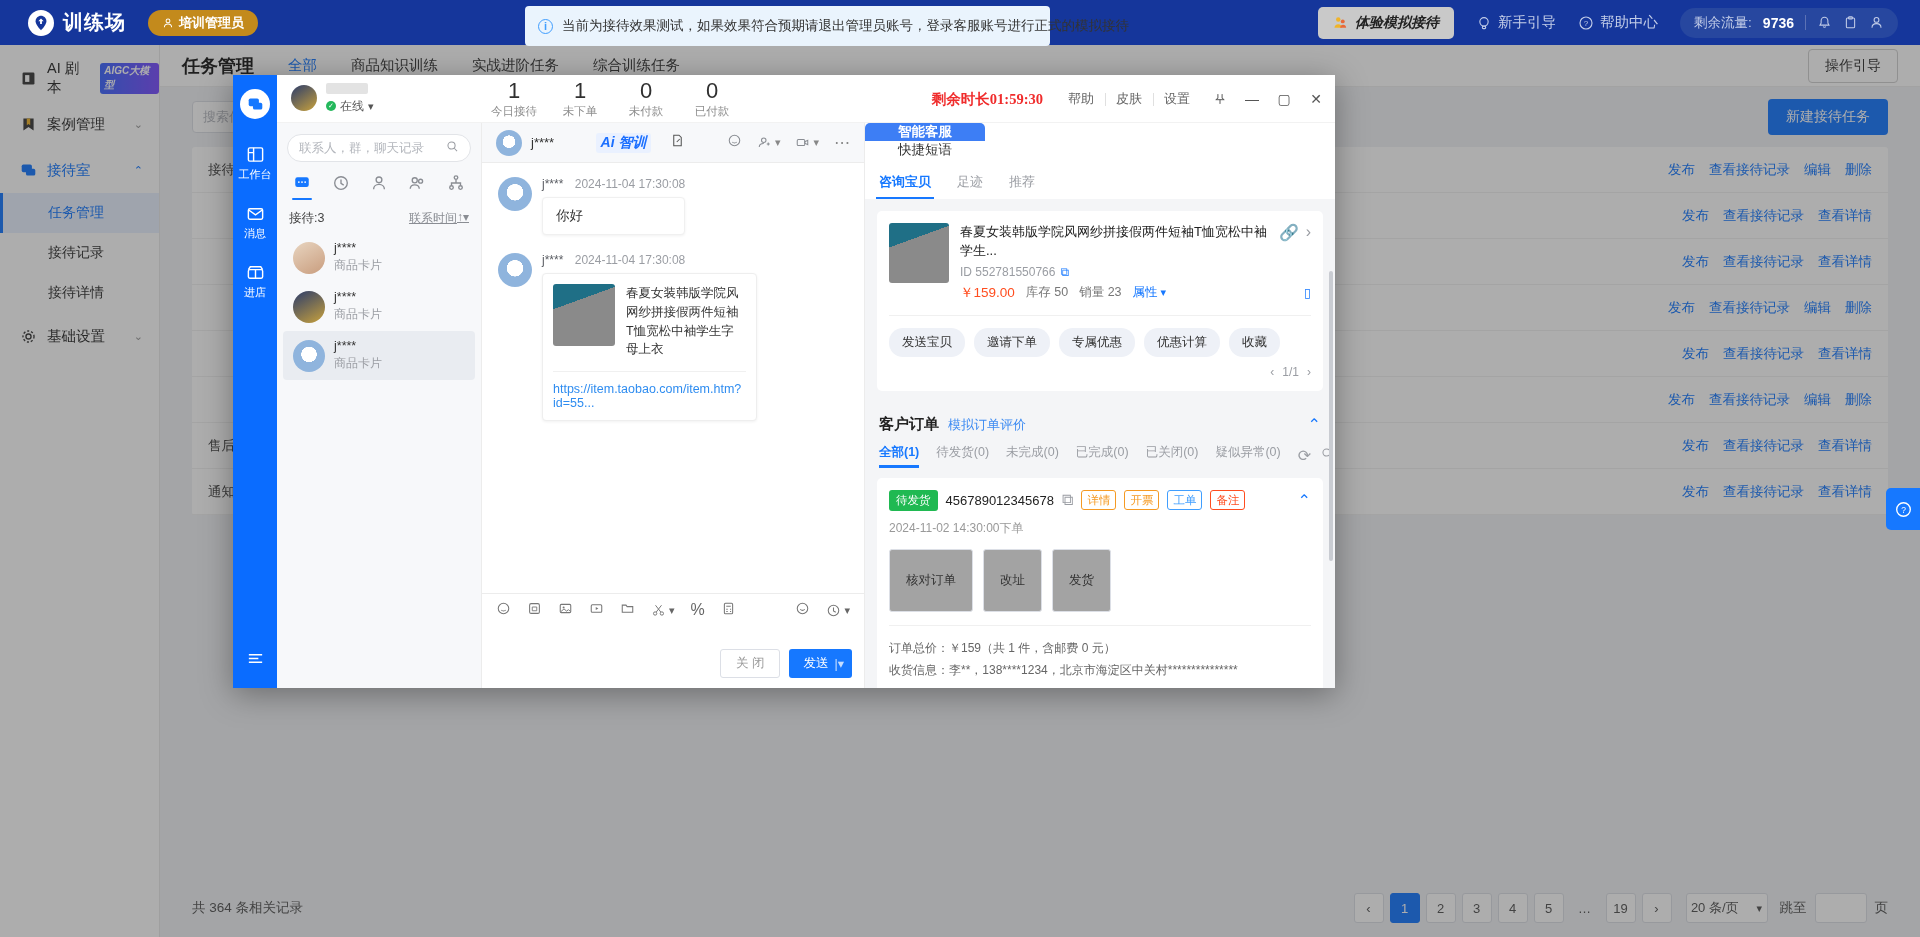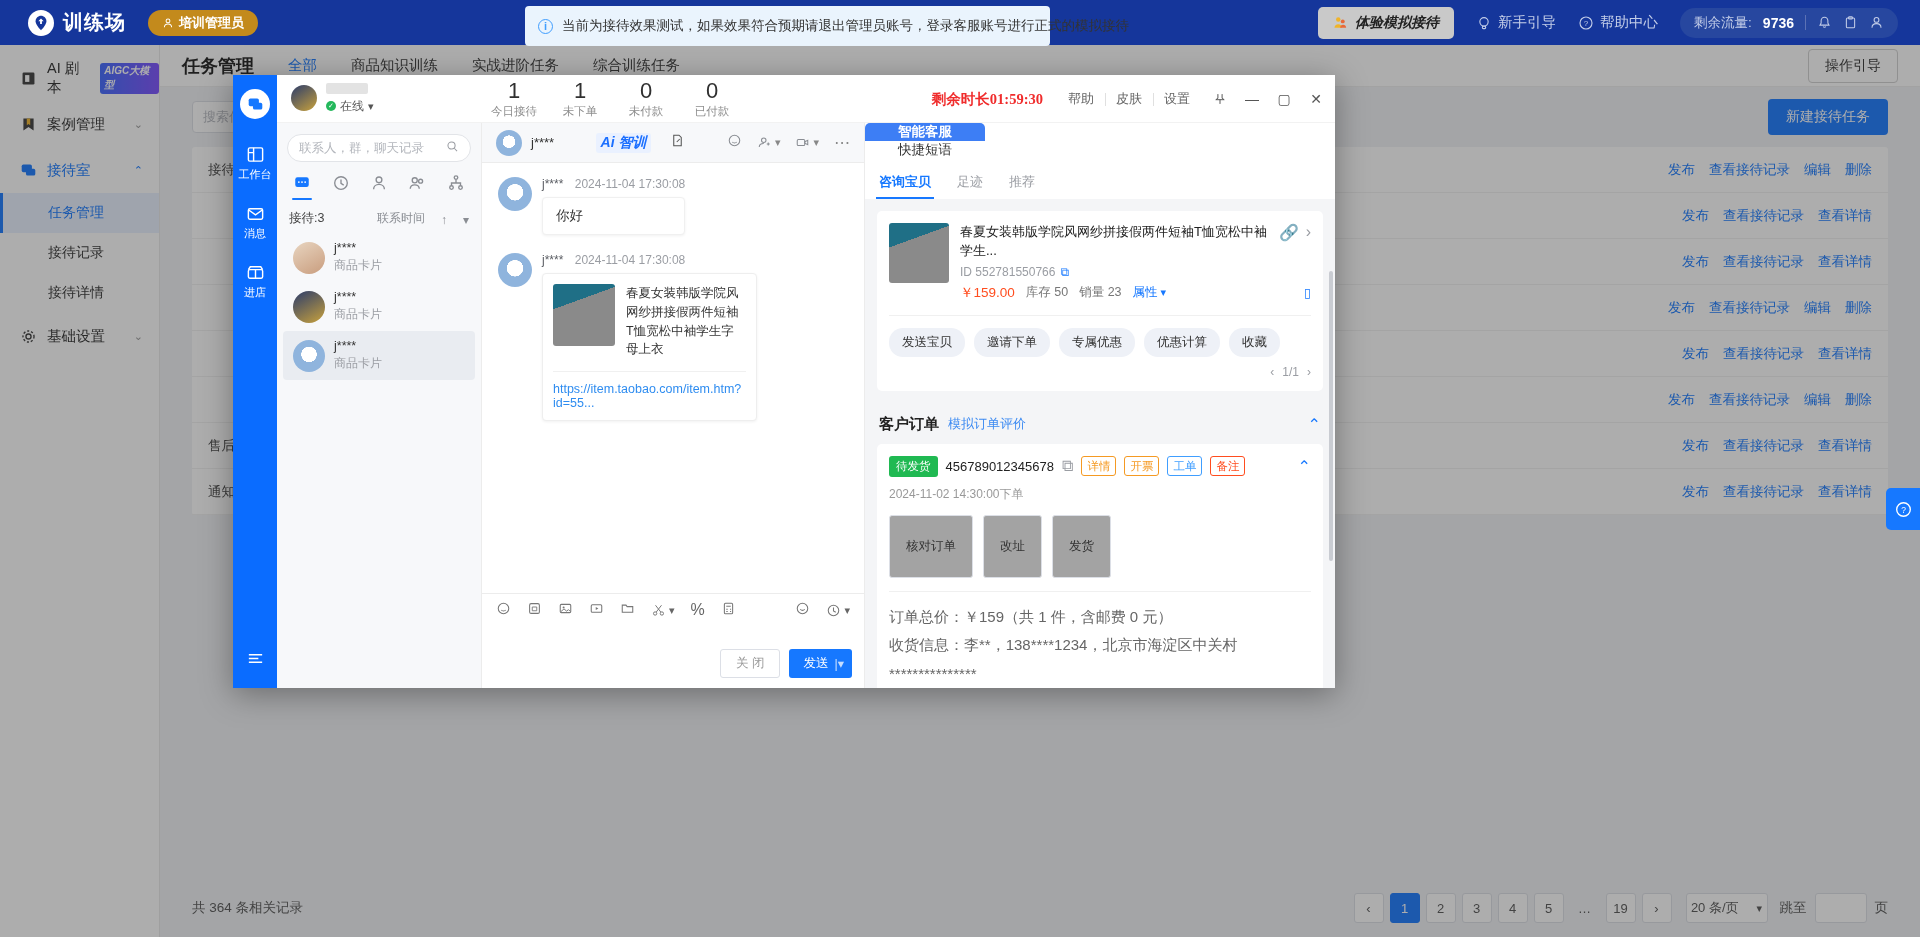--- a/index.html
+++ b/index.html
@@ -144,21 +144,21 @@
   .contacts { width:205px; flex:none; background:#f7f8fa; border-right:1px solid #ececec; display:flex; flex-direction:column; }
   .search-pill {
     margin:11px 10px 0 10px; height:28px; border:1px solid #e2e4e8; border-radius:14px; background:#fff;
     display:flex; align-items:center; padding:0 11px; font-size:12.5px; color:#b3b6bc;
   }
   .c-tabs { display:flex; justify-content:space-around; padding:12px 6px 0 6px; }
   .c-tab { width:26px;height:26px; display:flex;align-items:center;justify-content:center; color:#8a8d93; cursor:pointer; position:relative; padding-bottom:8px;}
   .c-tab.active { color:#1678ff; }
   .c-tab.active::after { content:""; position:absolute; bottom:0; left:3px; width:20px; height:2.5px; background:#1678ff; border-radius:2px; }
   .c-sub { display:flex; align-items:center; padding:10px 12px 6px 12px; font-size:12.5px; color:#444; }
-  .c-sort { margin-left:auto; color:#8a8d93; font-size:12px; display:flex; align-items:flex-end; gap:16px;}
+  .c-sort { margin-left:auto; color:#8a8d93; font-size:12px; display:flex; align-items:flex-start; gap:0;text-decoration:underline;}
   .c-item { display:flex; align-items:center; gap:9px; padding:8px 10px; margin:0 6px; border-radius:4px; cursor:pointer; }
   .c-item.active { background:#e9ecf1; }
   .c-ava { width:32px;height:32px;border-radius:50%; flex:none; }
   .c-nm { font-size:12.5px; color:#333; }
   .c-dsc { font-size:12px; color:#9a9da3; margin-top:2px; }
   
   .msgs { flex:1; display:flex; flex-direction:column; min-width:0; border-right:1px solid #ececec; }
   .msg-head { height:40px; background:#f7f8fa; display:flex; align-items:center; padding:0 14px; gap:9px; border-bottom:1px solid #ececec;}
   .msg-head .c-ava { width:26px;height:26px; }
   .ai-tag { margin-left:auto; font-size:14px; font-weight:bold; font-style:italic; color:#1b6fff; background:#eaf1ff; padding:1px 5px; border-radius:3px;}
@@ -192,38 +192,38 @@
   .prod-top { display:flex; gap:11px; }
   .prod-img { width:60px;height:60px;border-radius:3px;flex:none; }
   .prod-name { font-size:13px; color:#222; line-height:1.45; }
   .prod-id { font-size:12px; color:#9a9da3; margin-top:4px; display:flex; align-items:center; gap:5px;}
   .prod-price-row { display:flex; align-items:center; gap:11px; margin-top:5px; font-size:12.5px; color:#777;}
   .price { color:#ff4d1f; font-size:13.5px; }
   .attr { color:#1678ff; display:flex; align-items:center; gap:3px; }
   .prod-btns { display:flex; gap:9px; margin-top:13px; padding-top:12px; border-top:1px solid #f0f0f0; }
   .pill-btn { background:#eef1f7; border:none; border-radius:14px; padding:6px 13px; font-size:12.5px; color:#333; cursor:pointer;}
   .pager-mini { display:flex; align-items:center; justify-content:flex-end; gap:8px; font-size:12px; color:#9a9da3; margin-top:8px;}
-  .ord-head { display:flex; align-items:center; gap:9px; padding:14px 14px 0 14px; }
+  .ord-head { display:flex; align-items:flex-end; gap:9px; padding:14px 14px 0 14px; }
   .ord-title { font-size:15px; font-weight:bold; color:#222; }
   .ord-link { font-size:13px; color:#3d8bf2; cursor:pointer;}
   .ord-collapse { margin-left:auto; color:#1678ff; cursor:pointer;}
   .ord-tabs { display:flex; align-items:center; gap:17px; padding:10px 14px 0 14px; }
   .o-tab { font-size:12.5px; color:#9a9da3; padding-bottom:7px; cursor:pointer; position:relative; white-space:nowrap;}
   .o-tab.active { color:#1678ff; font-weight:bold;}
   .o-tab.active::after{content:"";position:absolute;bottom:0;left:0;width:100%;height:2.5px;background:#1678ff;}
   .o-icons { margin-left:auto; display:flex; gap:10px; color:#9a9da3; }
   .ord-card { background:#fff; margin:10px 12px; border-radius:5px; padding:12px; }
   .ord-r1 { display:flex; align-items:center; gap:8px; }
   .badge-green { background:#20b952; color:#fff; font-size:11.5px; border-radius:3px; padding:3px 7px; }
   .ord-no { font-size:13px; color:#222; }
   .tag-ol { border:1px solid; border-radius:3px; font-size:11.5px; padding:1.5px 5px; cursor:pointer; }
   .ord-date { font-size:12px; color:#999; margin-top:9px; }
   .ord-btns { display:flex; gap:10px; margin-top:12px; }
   .ob { border:1px solid #dcdfe6; background:#a3a3a3; border-radius:3px; padding:22px 16px; font-size:12.5px; color:#333; cursor:pointer;}
-  .ord-sum { border-top:1px solid #f0f0f0; margin-top:13px; padding-top:11px; font-size:15px; color:#666; line-height:1.9;}
+  .ord-sum { border-top:1px solid #f0f0f0; margin-top:13px; padding-top:11px; font-size:12px; color:#666; line-height:1.9;}
   .ord-item { display:flex; gap:11px; margin:14px 12px 0 12px; }
   .oi-img { width:56px;height:56px;border-radius:3px;flex:none; position:relative;}
   .oi-nm { font-size:12.5px; color:#333; line-height:1.5; }
   .scrollbar { position:absolute; right:2px; top:110px; width:4px; height:290px; background:#c9ccd2; border-radius:2px; }
   
   .help-fab {
     position:absolute; right:0; top:488px; width:34px; height:42px; background:#1678ff;
     border-radius:5px 0 0 5px; display:flex; align-items:center; justify-content:center;
     color:#fff; z-index:35; cursor:pointer;
   }
@@ -798,20 +798,38 @@
                 <span>1/1</span>
                 <span>›</span>
               </div>
             </div>
 
             <div class="ord-head">
               <span class="ord-title">客户订单</span>
               <span class="ord-link">模拟订单评价</span>
               <span class="ord-collapse">⌃</span>
             </div>
+            <div class="ord-tabs">
+              <div class="o-tab active">全部(1)</div>
+              <div class="o-tab">待发货(0)</div>
+              <div class="o-tab">未完成(0)</div>
+              <div class="o-tab">已完成(0)</div>
+              <div class="o-tab">已关闭(0)</div>
+              <div class="o-tab">疑似异常(0)</div>
+              <div class="o-icons">
+                <span>⟳</span>
+                <span>
+                  <svg width="13" height="13" viewBox="0 0 20 20">
+                      <circle cx="8.5" cy="8.5" r="5.5" fill="none" stroke="#9a9da3" stroke-width="1.6"></circle>
+                      <path d="M12.7 12.7L17 17" stroke="#9a9da3" stroke-width="1.6"></path>
+                    </svg>
+                </span>
+
+              </div>
+            </div>
 
             <div class="ord-card">
               <div class="ord-r1">
                 <span class="badge-green">待发货</span>
                 <span class="ord-no">456789012345678</span>
                 <span style="color:#9a9da3">⧉</span>
                 <span class="tag-ol" style="color:#f59a23;border-color:#f59a23">详情</span>
                 <span class="tag-ol" style="color:#f59a23;border-color:#f59a23">开票</span>
                 <span class="tag-ol" style="color:#409eff;border-color:#409eff">工单</span>
                 <span class="tag-ol" style="color:#ff4d1f;border-color:#ff4d1f">备注</span>

